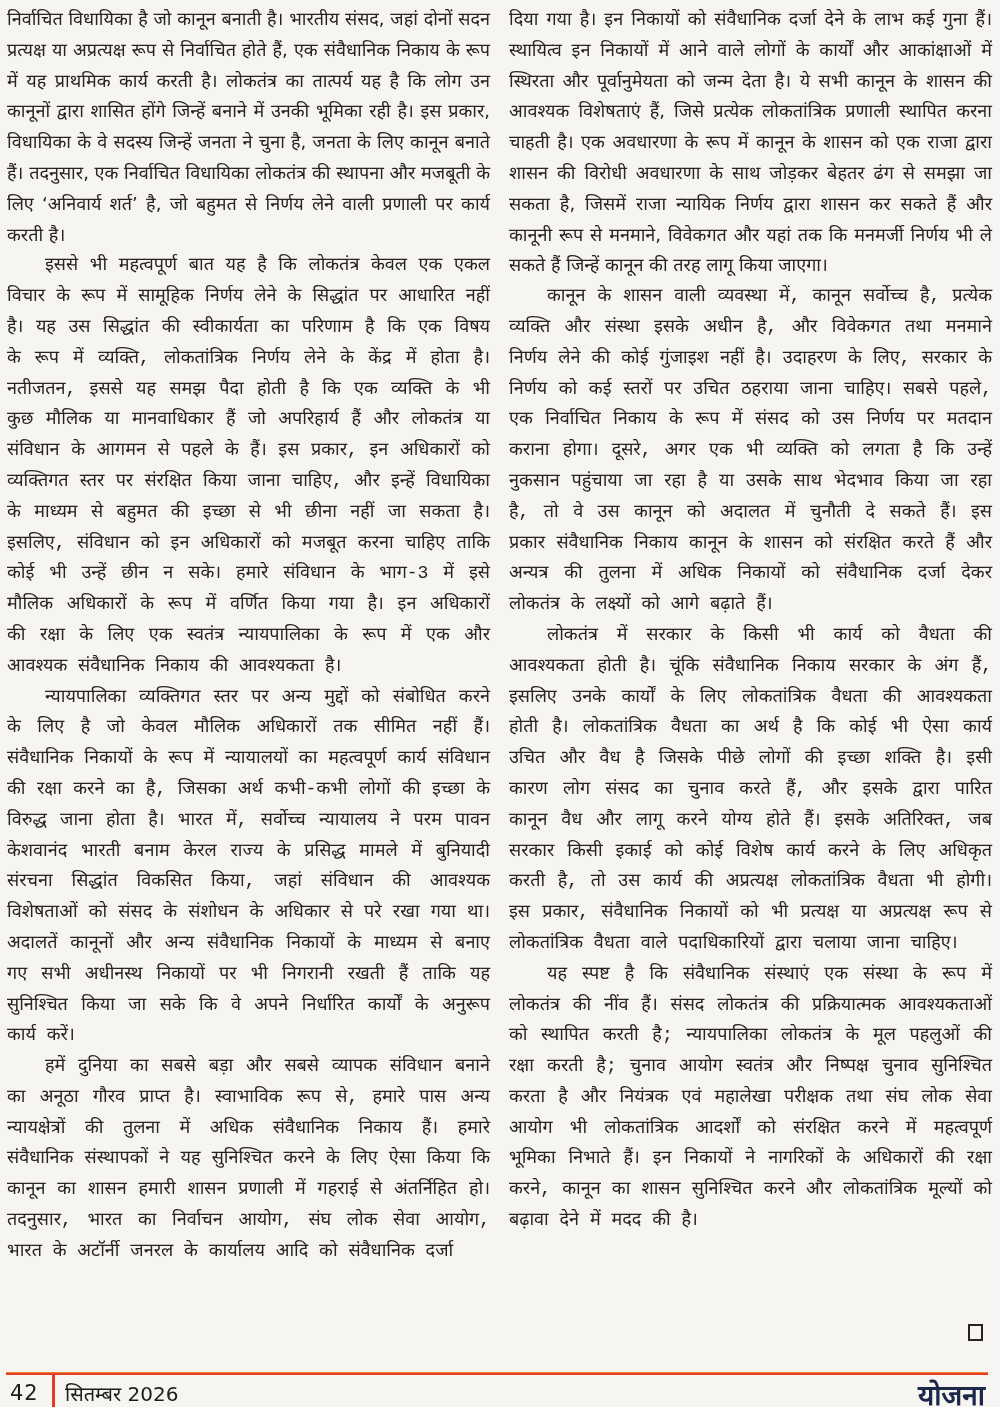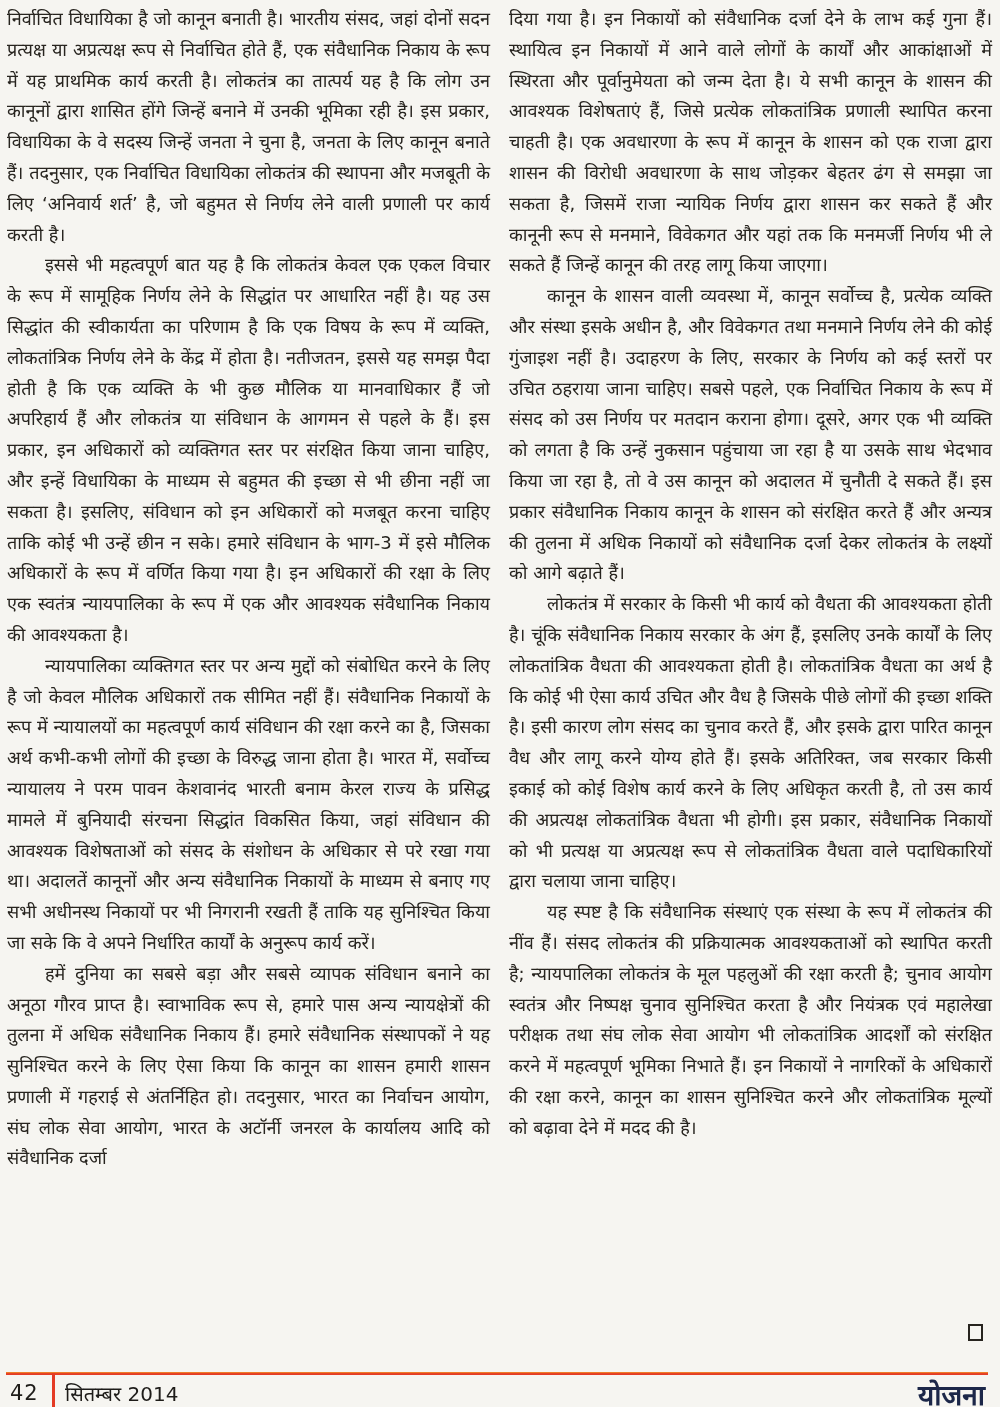--- a/index.html
+++ b/index.html
@@ -34,20 +34,21 @@
     line-height: 30.8px;
     text-align: justify;
     text-justify: inter-word;
   }
   .col p {
     margin: 0;
     padding: 0;
   }
   .col p.indent {
     text-indent: 38px;
+    font-family: Liberation Mono, monospace;
   }
   
   .end-marker {
     position: absolute;
     right: 17px;
     bottom: 66px;
     width: 11px;
     height: 13px;
     border: 2px solid var(--text, #27241f);
     background: transparent;
@@ -120,18 +121,18 @@
 
   </div>
 
   <span class="end-marker"></span>
 
   <div class="footer-rule"></div>
 
   <div class="footer-left">
     <span class="footer-page-number">42</span>
     <span class="footer-vrule"></span>
-    <span class="footer-issue">सितम्बर 2014</span>
+    <span class="footer-issue">सितम्बर 2026</span>
   </div>
 
   <div class="footer-magazine">योजना</div>
 
 </div>
 
 </body></html>

